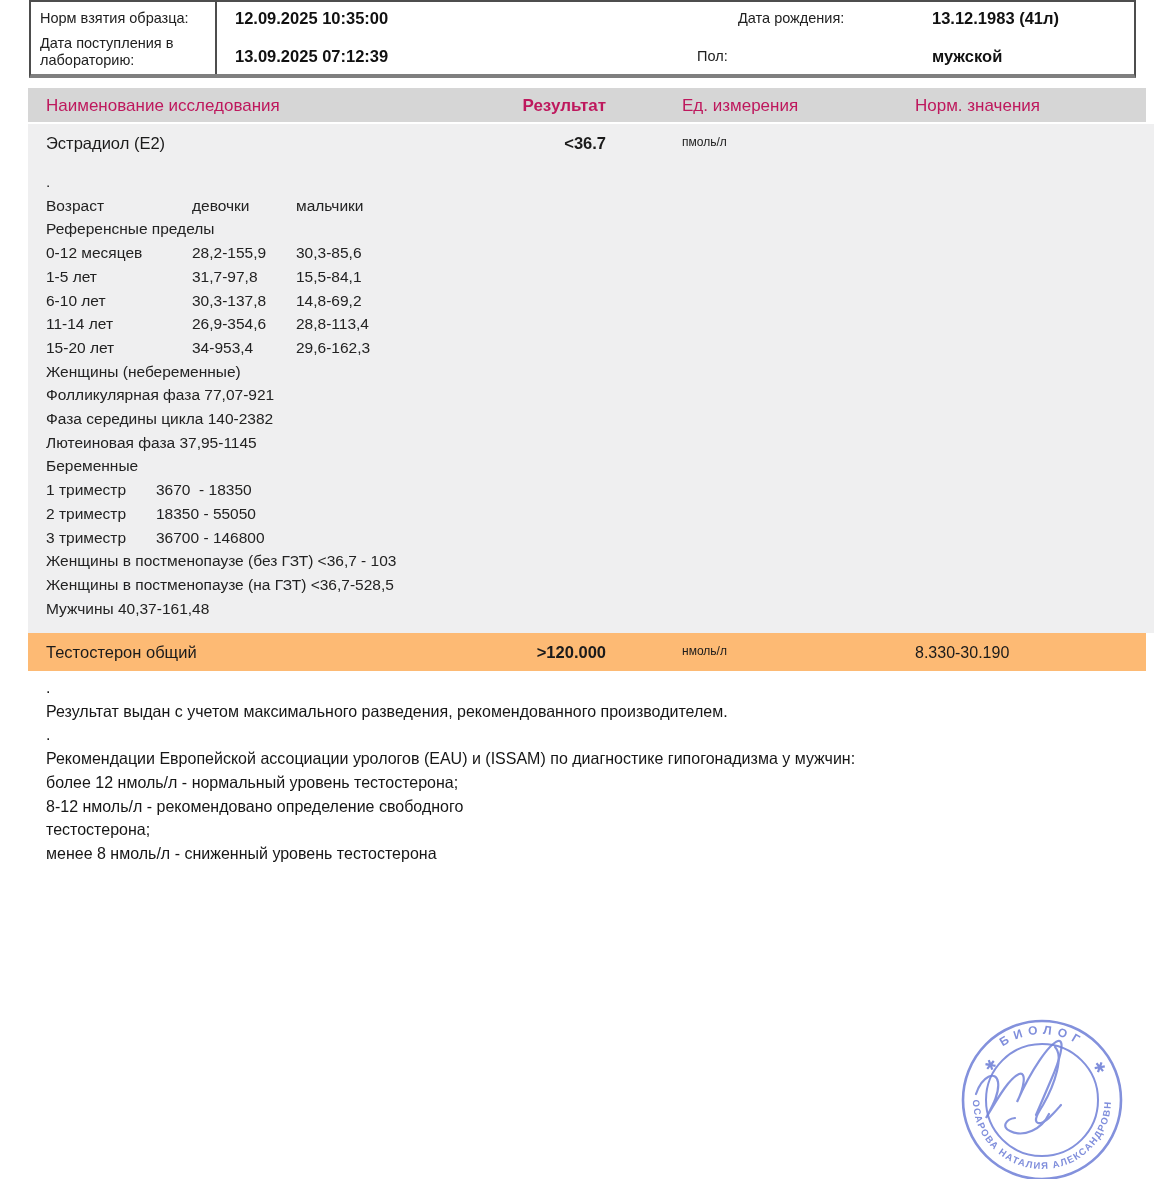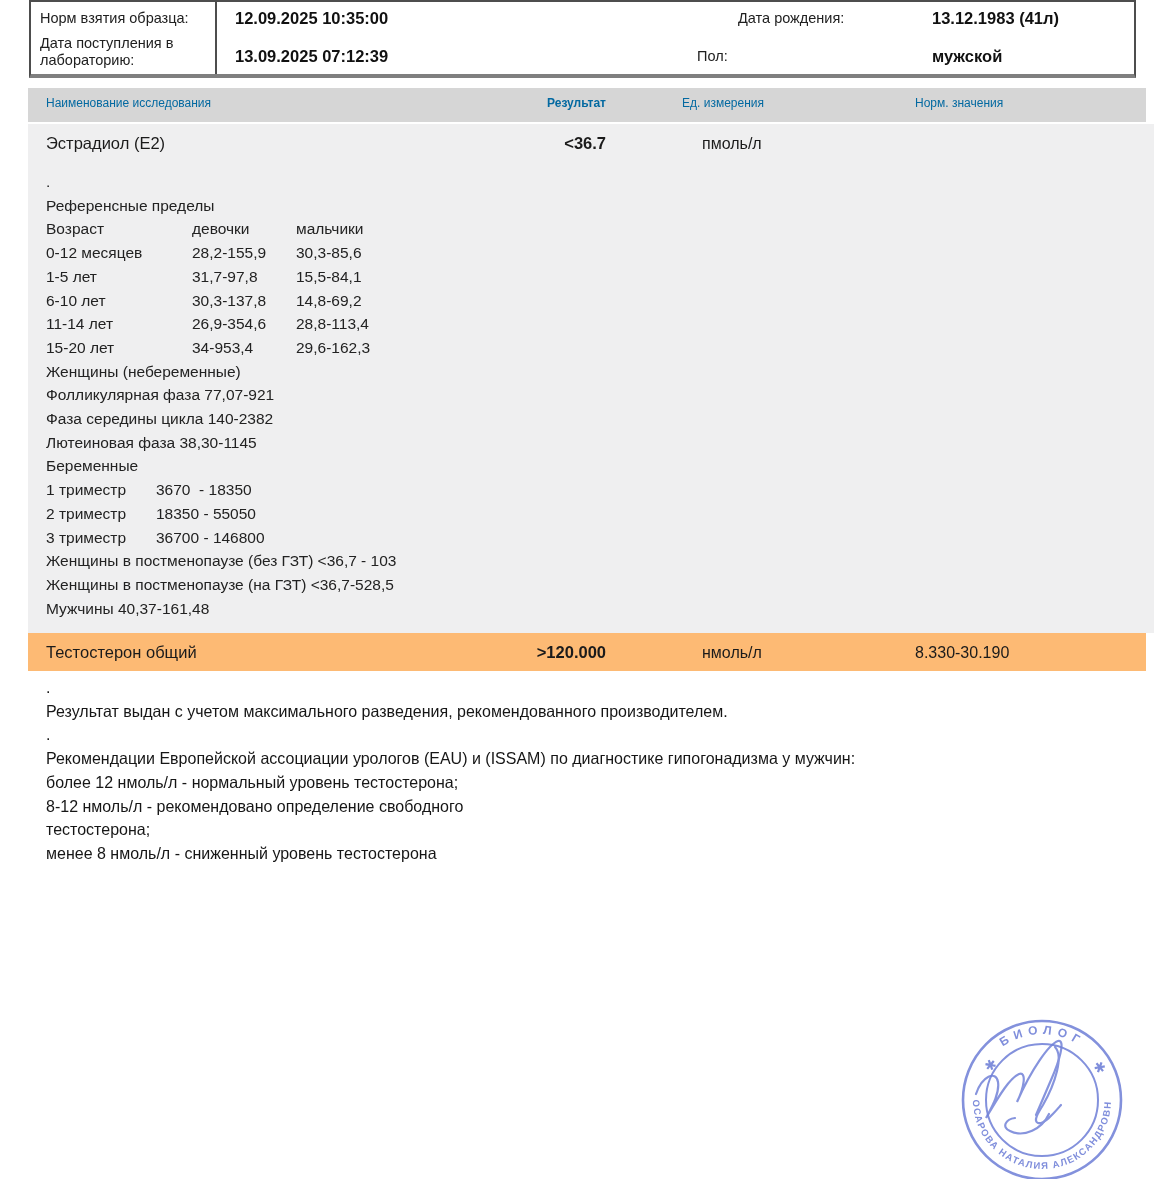--- a/index.html
+++ b/index.html
@@ -16,32 +16,32 @@
     left:29px;top:0;width:1103px;height:72px;
     border:2px solid #4d4d4d;border-bottom:4px solid #7f7f7f;
     background:#fff;
   }
   .top-box .vline{position:absolute;left:184px;top:0;bottom:0;width:0;border-left:2px solid #4d4d4d;}
   .tb-label{position:absolute;font-size:14.5px;line-height:17px;color:#202020;}
   .tb-value{position:absolute;font-size:16.5px;font-weight:bold;color:#111;}
 
   
   .tbl-header{left:28px;top:88px;width:1118px;height:34px;background:#d6d6d6;}
-  .th{position:absolute;top:8px;font-size:12px;color:#0369a1;}
+  .th{position:absolute;top:8px;font-size:17px;color:#be185d;}
   .col-name{left:18px;}
   .col-result{left:450px;width:128px;text-align:right;}
   .col-unit{left:654px;}
   .col-norm{left:887px;}
   .th.col-result{font-weight:bold;}
 
   .row-estradiol{left:28px;top:124px;width:1118px;height:509px;background:#efeff0;padding-left:8px;}
   .row-testosterone{left:28px;top:633px;width:1118px;height:38px;background:#fdba74;}
   .cell-name{position:absolute;left:18px;top:10px;font-size:16.5px;}
   .cell-result{position:absolute;top:10px;font-size:16.5px;font-weight:bold;}
-  .cell-unit{position:absolute;left:654px;top:11px;font-size:16px;margin-left:20px;}
+  .cell-unit{position:absolute;left:654px;top:11px;font-size:12px;}
   .cell-norm{position:absolute;left:887px;top:11px;font-size:16px;}
 
   
   .ref-block{position:absolute;left:18px;top:46px;}
   .ref-line{white-space:pre;font-size:15.5px;line-height:23.7px;color:#222;}
   .ref-line .c{display:inline-block;}
   .cols3 .c:nth-child(1){width:146px;}
   .cols3 .c:nth-child(2){width:104px;}
   .cols2 .c:nth-child(1){width:110px;}
 
@@ -77,31 +77,31 @@
   <div class="th col-unit">Ед. измерения</div>
   <div class="th col-norm">Норм. значения</div>
 </div>
 
 <div class="abs row-estradiol">
   <div class="cell-name">Эстрадиол (Е2)</div>
   <div class="cell-result col-result">&lt;36.7</div>
   <div class="cell-unit">пмоль/л</div>
   <div class="ref-block">
       <div class="ref-line cols1"><span class="c">.</span></div>
+      <div class="ref-line cols3"><span class="c">Возраст</span><span class="c">девочки</span><span class="c">мальчики</span></div>
       <div class="ref-line cols1"><span class="c">Референсные пределы</span></div>
-      <div class="ref-line cols3"><span class="c">Возраст</span><span class="c">девочки</span><span class="c">мальчики</span></div>
       <div class="ref-line cols3"><span class="c">0-12 месяцев</span><span class="c">28,2-155,9</span><span class="c">30,3-85,6</span></div>
       <div class="ref-line cols3"><span class="c">1-5 лет</span><span class="c">31,7-97,8</span><span class="c">15,5-84,1</span></div>
       <div class="ref-line cols3"><span class="c">6-10 лет</span><span class="c">30,3-137,8</span><span class="c">14,8-69,2</span></div>
       <div class="ref-line cols3"><span class="c">11-14 лет</span><span class="c">26,9-354,6</span><span class="c">28,8-113,4</span></div>
       <div class="ref-line cols3"><span class="c">15-20 лет</span><span class="c">34-953,4</span><span class="c">29,6-162,3</span></div>
       <div class="ref-line cols1"><span class="c">Женщины (небеременные)</span></div>
       <div class="ref-line cols1"><span class="c">Фолликулярная фаза 77,07-921</span></div>
       <div class="ref-line cols1"><span class="c">Фаза середины цикла 140-2382</span></div>
-      <div class="ref-line cols1"><span class="c">Лютеиновая фаза 38,30-1145</span></div>
+      <div class="ref-line cols1"><span class="c">Лютеиновая фаза 37,95-1145</span></div>
       <div class="ref-line cols1"><span class="c">Беременные</span></div>
       <div class="ref-line cols2"><span class="c">1 триместр</span><span class="c">3670  - 18350</span></div>
       <div class="ref-line cols2"><span class="c">2 триместр</span><span class="c">18350 - 55050</span></div>
       <div class="ref-line cols2"><span class="c">3 триместр</span><span class="c">36700 - 146800</span></div>
       <div class="ref-line cols1"><span class="c">Женщины в постменопаузе (без ГЗТ) &lt;36,7 - 103</span></div>
       <div class="ref-line cols1"><span class="c">Женщины в постменопаузе (на ГЗТ) &lt;36,7-528,5</span></div>
       <div class="ref-line cols1"><span class="c">Мужчины 40,37-161,48</span></div>
     </div>
 </div>
 

